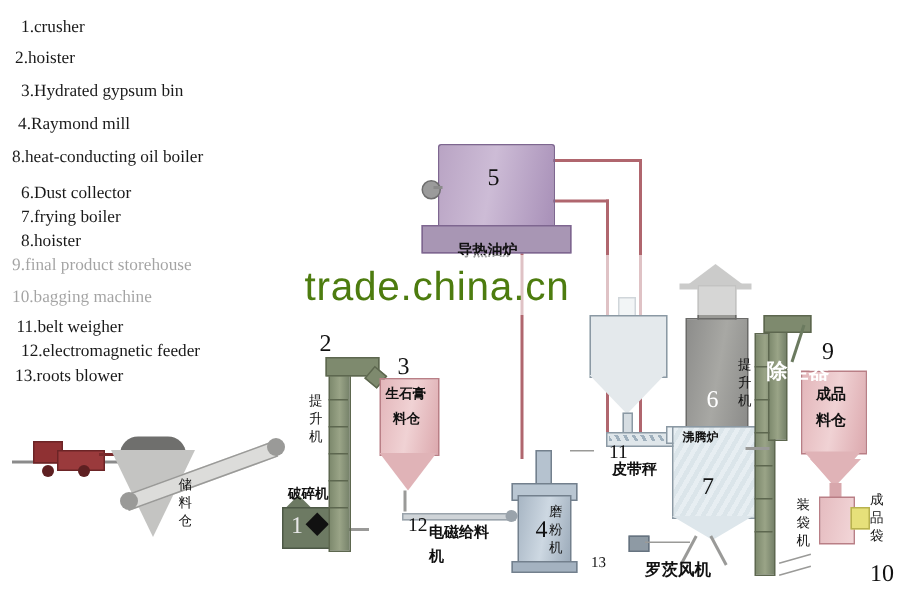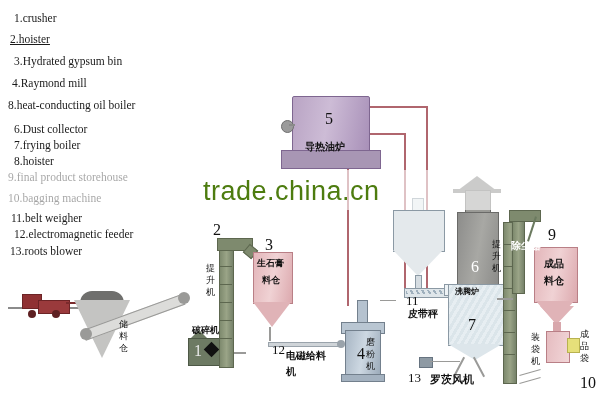--- a/index.html
+++ b/index.html
@@ -9,21 +9,21 @@
     background:#ffffff;
   }
   
   .legend{position:absolute;left:6px;top:6px;width:190px;}
   .legend-item{
     font-family:"Liberation Serif", serif;
     font-size:11.5px;color:#1a1a1a;line-height:1.05;
     white-space:nowrap;
   }
   .li-1{position:absolute;left:8px;top:6px;}
-  .li-2{position:absolute;left:4px;top:27px;text-decoration:underline;}
+  .li-2{position:absolute;left:4px;top:27px;}
   .li-3{position:absolute;left:8px;top:49px;}
   .li-4{position:absolute;left:6px;top:71px;}
   .li-5{position:absolute;left:2px;top:93px;}
   .li-6{position:absolute;left:8px;top:117px;}
   .li-7{position:absolute;left:8px;top:133px;}
   .li-8{position:absolute;left:8px;top:149px;}
   .li-9{position:absolute;left:2px;top:165px;}
   .li-10{position:absolute;left:2px;top:186px;}
   .li-11{position:absolute;left:5px;top:206px;}
   .li-12{position:absolute;left:8px;top:222px;}
@@ -313,21 +313,21 @@
   <div class="pipe" style="left:368px;top:133px;width:38px;height:2px;"></div>
   <div class="pipe" style="left:404px;top:133px;width:2px;height:160px;"></div>
   <div class="pipe" style="left:404px;top:291px;width:24px;height:2px;"></div>
   <div class="pipe" style="left:347px;top:106px;width:2px;height:200px;"></div>
 
   <div class="boiler"></div>
   <div class="boiler-knob"></div>
   <div class="boiler-knob-stem"></div>
   <div class="boiler-base"></div>
   <div class="num" style="left:325px;top:110px;">5</div>
-  <div class="cn cn-b" style="left:305px;top:141px;font-size:10px;">导热油炉</div>
+  <div class="cn cn-b" style="left:305px;top:162px;font-size:10px;">导热油炉</div>
 
   <div class="ground" style="left:8px;top:307px;width:72px;height:2px;"></div>
 
   <div class="truck-cab"></div>
   <div class="truck-bed"></div>
   <div class="truck-w1"></div>
   <div class="truck-w2"></div>
   <div class="line" style="left:66px;top:302px;width:16px;height:2px;background:#7a2a2c;"></div>
 
   <div class="store-pile"></div>
@@ -384,34 +384,34 @@
   <div class="belt-w"></div>
   <div class="belt-w-z"></div>
   <div class="num" style="left:406px;top:293px;font-size:13px;">11</div>
   <div class="cn cn-b" style="left:408px;top:308px;font-size:10px;">皮带秤</div>
 
   <div class="dust-roof"></div>
   <div class="dust-brim"></div>
   <div class="dust-neck"></div>
   <div class="dust-body"></div>
   <div class="dust-base"></div>
-  <div class="cn cn-b" style="left:463px;top:240px;font-size:10px;color:#fff;padding-left:48px;">除尘器</div>
+  <div class="cn cn-b" style="left:463px;top:240px;font-size:14px;color:#fff;padding-left:48px;">除尘器</div>
   <div class="num" style="left:471px;top:258px;color:#fff;">6</div>
 
   <div class="fry-top"></div>
   <div class="fry-body"></div>
   <div class="fry-cone"></div>
   <div class="cn cn-b" style="left:455px;top:287px;font-size:8px;">沸腾炉</div>
   <div class="num" style="left:468px;top:316px;">7</div>
 
   <div class="blower"></div>
   <div class="line" style="left:430px;top:361px;width:30px;height:1px;"></div>
   <div class="line" style="left:458px;top:356px;width:2px;height:22px;transform:rotate(28deg);"></div>
   <div class="line" style="left:478px;top:356px;width:2px;height:22px;transform:rotate(-28deg);"></div>
-  <div class="num" style="left:408px;top:370px;font-size:13px;">13</div>
+  <div class="num" style="left:394px;top:370px;font-size:10px;">13</div>
   <div class="cn cn-b" style="left:430px;top:364px;font-size:11px;margin-top:10px;">罗茨风机</div>
 
   <div class="hoist" style="left:503px;top:222px;width:12px;height:160px;"></div>
   <div class="hoist-rung" style="left:503px;top:244px;width:12px;"></div>
   <div class="hoist-rung" style="left:503px;top:266px;width:12px;"></div>
   <div class="hoist-rung" style="left:503px;top:288px;width:12px;"></div>
   <div class="hoist-rung" style="left:503px;top:310px;width:12px;"></div>
   <div class="hoist-rung" style="left:503px;top:332px;width:12px;"></div>
   <div class="hoist-rung" style="left:503px;top:354px;width:12px;"></div>
   <div class="cn-v" style="left:491px;top:238px;">提升机</div>

